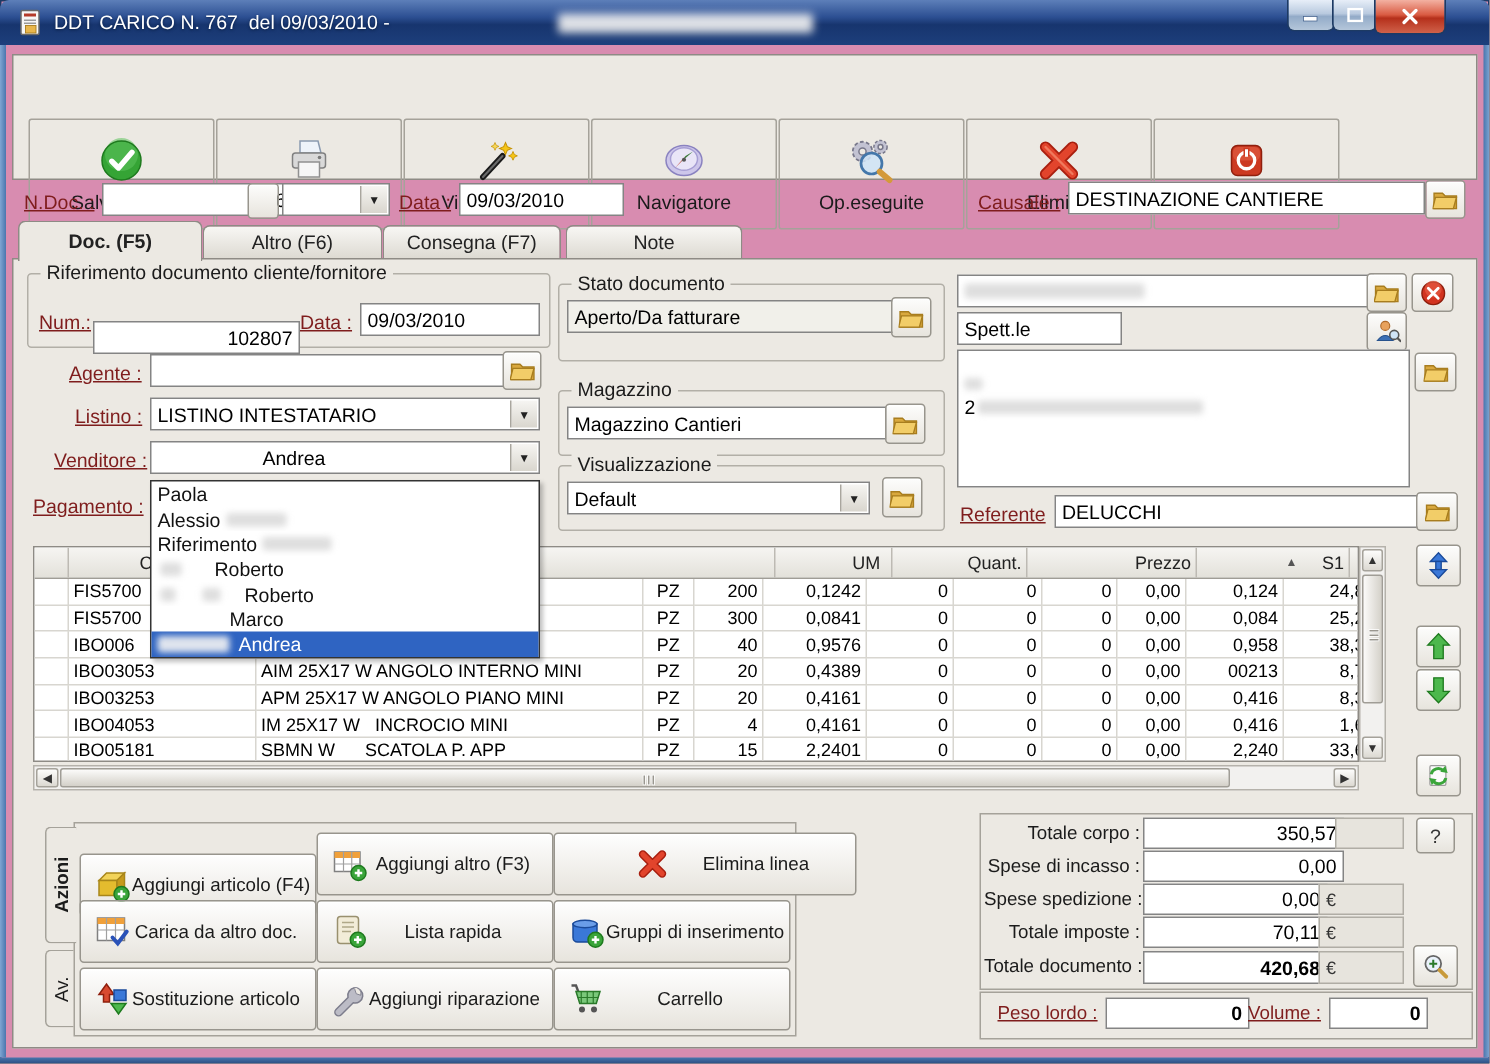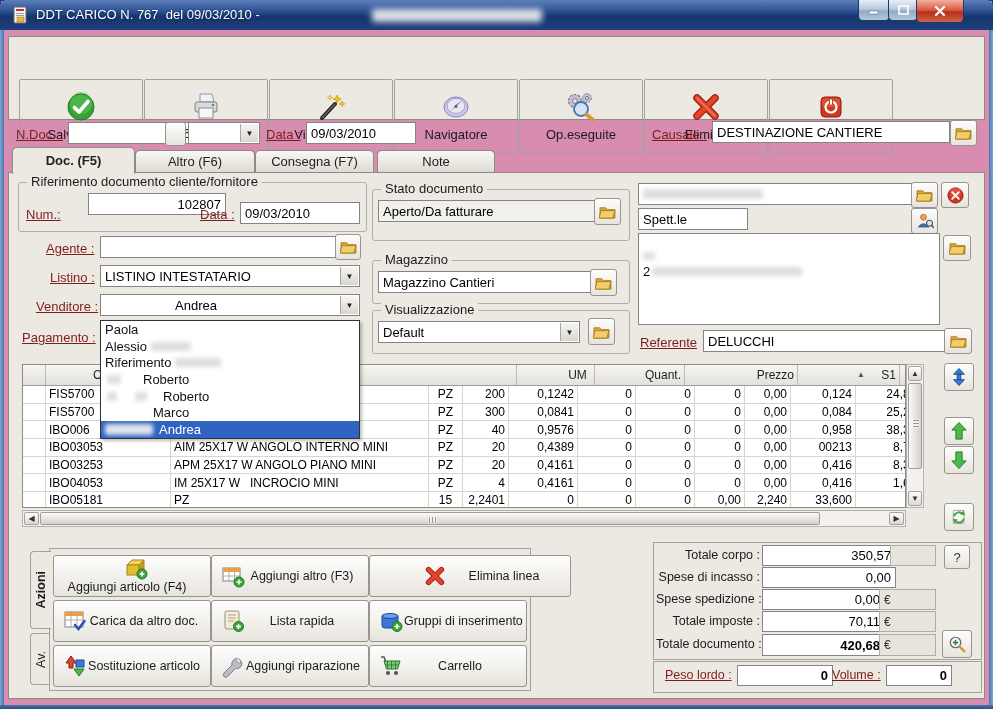--- a/index.html
+++ b/index.html
@@ -217,21 +217,21 @@
   <div class="tab" style="left:135px;width:118px;"><span>Altro (F6)</span></div>
   <div class="tab" style="left:255px;width:117px;"><span>Consegna (F7)</span></div>
   <div class="tab" style="left:377px;width:116px;"><span>Note</span></div>
 
   <div class="panel" style="left:8px;top:172px;width:975px;height:525px;"></div>
 
   <div class="group" style="left:18px;top:182px;width:347px;height:48px;">
       <span class="gt">Riferimento documento cliente/fornitore</span>
     </div>
   <span class="lbl" style="left:26px;top:207px;">Num.:</span>
-  <div class="field num" style="left:62px;top:193px;width:128px;height:20px;margin-left:26px;"><span>102807</span></div>
+  <div class="field num" style="left:62px;top:214px;width:128px;height:20px;"><span>102807</span></div>
   <span class="lbl" style="left:200px;top:207px;">Data :</span>
   <div class="field" style="left:240px;top:202px;width:110px;height:20px;"><span>09/03/2010</span></div>
 
   <span class="lbl" style="left:46px;top:241px;">Agente :</span>
   <div class="field" style="left:100px;top:236px;width:230px;height:20px;"><span></span></div>
   <div class="btn3d" style="left:335px;top:234px;width:24px;height:24px;">
       <svg width="17" height="14" viewBox="0 0 18 15">
         <path d="M1,3 h6 l2,2 h8 v9 h-16 z" fill="#d9a83e" stroke="#a87d1e"></path>
         <path d="M2,6 h15 l-2.2,8 h-14.8 z" fill="#f2cd68" stroke="#a87d1e"></path>
       </svg>
@@ -425,20 +425,21 @@
           <div>0</div>
           <div>0</div>
           <div>0</div>
           <div>0,00</div>
           <div>0,416</div>
           <div>1,660</div>
         </div>
         <div class="tr">
           <div></div>
           <div>IBO05181</div>
+          <div>SBMN W      SCATOLA P. APP</div>
           <div>PZ</div>
           <div>15</div>
           <div>2,2401</div>
           <div>0</div>
           <div>0</div>
           <div>0</div>
           <div>0,00</div>
           <div>2,240</div>
           <div>33,600</div>
         </div>
@@ -516,21 +517,21 @@
   </div>
 
   <div class="vtab" style="top:551px;height:76px;z-index:3;border-width:1px;">
       <span class="bold">Azioni</span>
     </div>
   <div class="vtab" style="top:633px;height:50px;">
       <span>Av.</span>
     </div>
   <div class="panel" style="left:49px;top:548px;width:480px;height:141px;border-color:#a5a29a;"></div>
 
-  <div class="abtn" style="left:53px;top:555px;flex-direction:column;">
+  <div class="abtn" style="left:53px;top:569px;">
     <span class="aicon">
         <svg width="24" height="24" viewBox="0 0 24 24">
           <polygon points="3,9 8,4 20,4 15,9" fill="#f2d35a" stroke="#a8861a"></polygon>
           <rect x="3" y="9" width="12" height="10" fill="#e4bc2e" stroke="#a8861a"></rect>
           <polygon points="15,9 20,4 20,14 15,19" fill="#c69a1c" stroke="#a8861a"></polygon>
           <circle cx="18" cy="18" r="5" fill="#3aa53a" stroke="#1e7a1e"></circle>
           <path d="M18 15.5 v5 M15.5 18 h5" stroke="#fff" stroke-width="1.6"></path>
         </svg>
       </span>
     <span class="alab">Aggiungi articolo (F4)</span>

